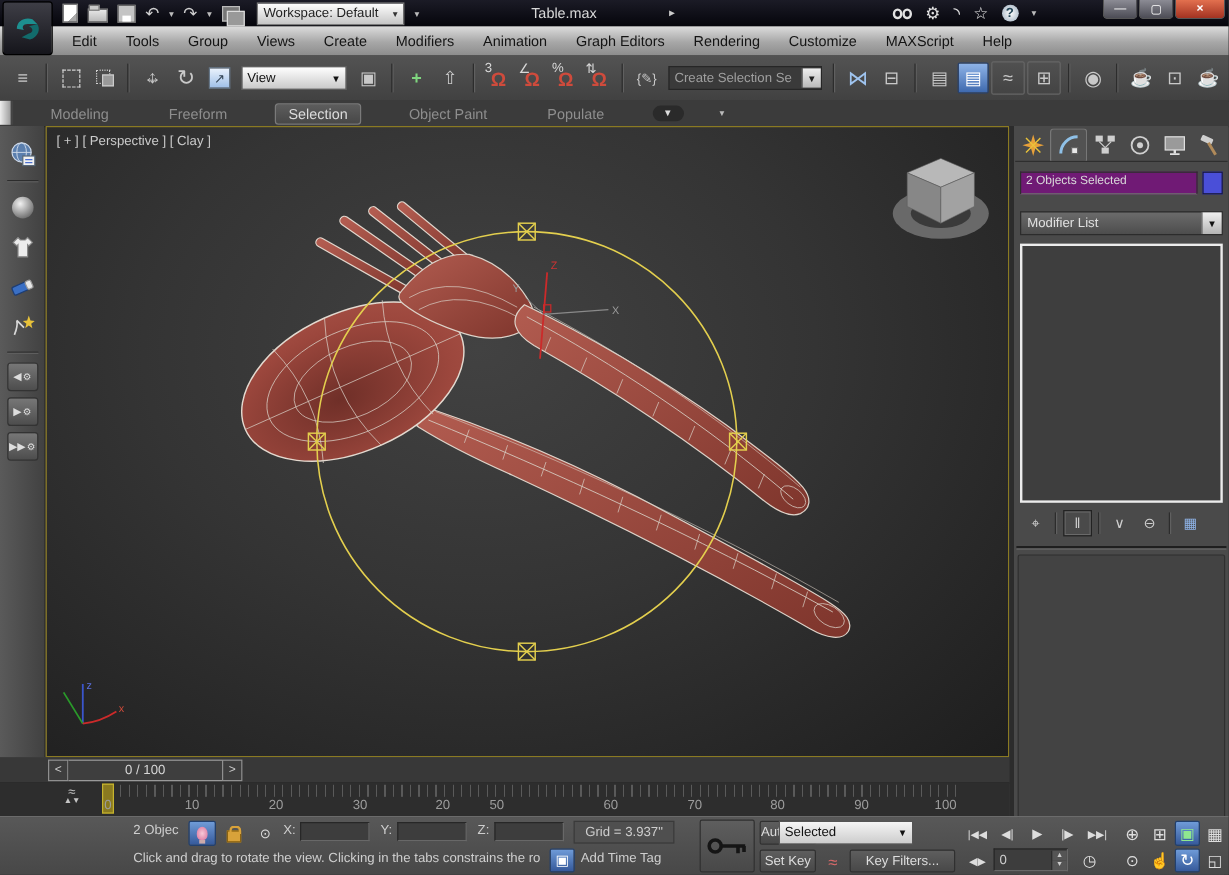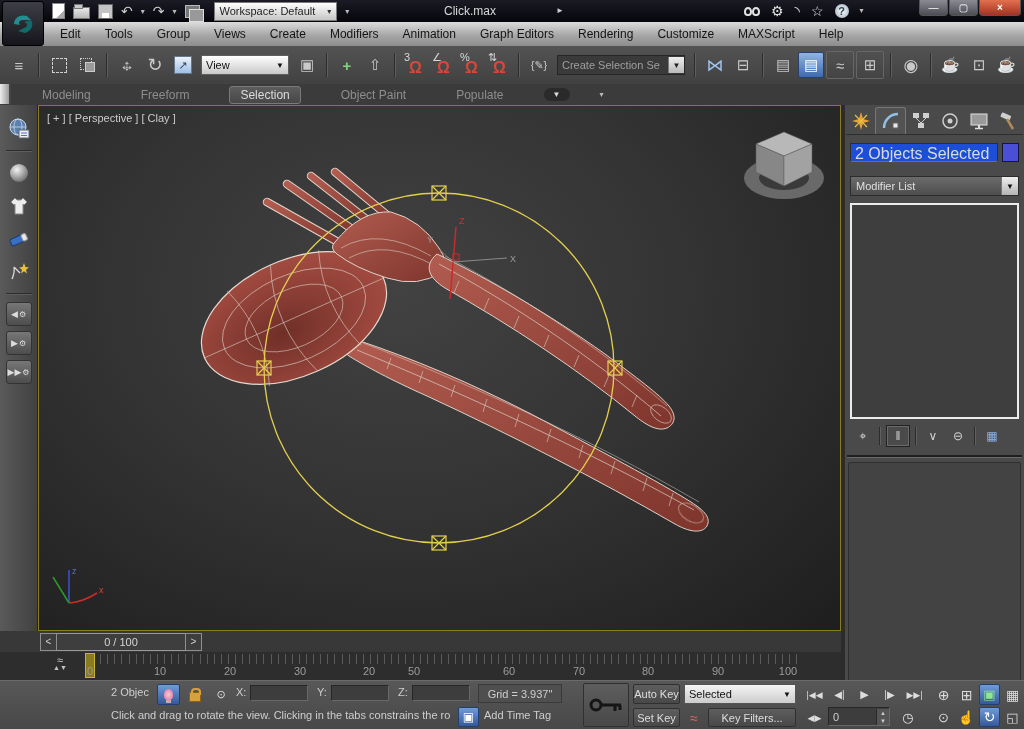--- a/index.html
+++ b/index.html
@@ -90,22 +90,22 @@
      background:radial-gradient(ellipse at 45% 35%,#424242 0%,#343434 45%,#1e1e1e 100%);
      border:1px solid #8a7a22;}
   .vp-label{position:absolute;left:8px;top:6px;color:#cbcbcb;font-size:11px;z-index:5;}
   .scene{position:absolute;left:0;top:0;}
   
   .cpanel{position:absolute;left:845px;top:105px;width:179px;height:575px;background:#4a4a4a;}
   .cp-tabs{display:flex;height:27px;margin:2px 1px 4px 1px;border-bottom:1px solid #2e2e2e;}
   .cp-tab{flex:1;display:flex;align-items:center;justify-content:center;}
   .cp-tab.active{background:#525252;border:1px solid #777;border-bottom:none;border-radius:3px 3px 0 0;}
   .cp-name{display:flex;gap:4px;margin:8px 5px 0 5px;align-items:center;}
-  .cp-field{flex:1;height:15px;background:#1d4ed8;border:1px solid #2e2e2e;border-bottom-color:#6e6e6e;
-     color:#dadada;font-size:16px;padding:1px 4px;}
+  .cp-field{flex:1;height:15px;background:#701a75;border:1px solid #2e2e2e;border-bottom-color:#6e6e6e;
+     color:#dadada;font-size:10px;padding:1px 4px;}
   .cp-swatch{width:15px;height:17px;background:#4a4fd8;border:1px solid #16163a;}
   .cp-modlist{display:flex;margin:14px 5px 0 5px;height:18px;background:linear-gradient(#6b6b6b,#4d4d4d);
      border:1px solid #2c2c2c;align-items:center;}
   .cp-modlist .lbl{flex:1;color:#e0e0e0;font-size:11px;padding-left:5px;}
   .cp-modlist .arr{width:16px;height:18px;background:linear-gradient(#efefef,#b5b5b5);border-left:1px solid #777;
      color:#111;font-size:8px;display:flex;align-items:center;justify-content:center;}
   .cp-stack{margin:7px 5px 0 5px;height:212px;background:#3e3e3e;border:2px solid #ececec;}
   .cp-stackbtns{display:flex;align-items:center;margin:5px 7px 0 7px;height:24px;gap:3px;}
   .sbtn{width:22px;height:20px;display:flex;align-items:center;justify-content:center;color:#cfcfcf;font-size:12px;}
   .sbtn.framed{border:1px solid #222;box-shadow:0 0 0 1px #6a6a6a inset;}
@@ -168,21 +168,21 @@
       <span class="tinyarr">▾</span>
       <span class="qi">↷</span>
       <span class="tinyarr">▾</span>
       <span class="dup"></span>
       <span class="ws">
         <span>Workspace: Default</span>
         <span class="tinyarr" style="color:#333">▾</span>
       </span>
       <span class="tinyarr">▾</span>
     </div>
-    <div class="wtitle">Click.max</div>
+    <div class="wtitle">Table.max</div>
     <span class="collapse">►</span>
     <div class="ticons">
       <span class="binoc">
           <i class="l"></i>
           <i class="r"></i>
         </span>
       <span class="tico">⚙</span>
       <span class="tico">◝</span>
       <span class="tico">☆</span>
       <span class="helpc">?</span>
@@ -619,21 +619,21 @@
     <span class="sb" style="left:478px;top:3px;width:84px;height:19px;border:1px solid #3a3a3a;background:#4f4f4f;">Grid = 3.937"</span>
     <span class="sb sb-btn" style="left:583px;top:2px;width:46px;height:44px;">
       <svg class="keysvg" width="34" height="18" viewBox="0 0 34 18">
           <circle cx="7" cy="9" r="5" fill="none" stroke="#151515" stroke-width="3"></circle>
           <line x1="12" y1="9" x2="32" y2="9" stroke="#151515" stroke-width="3"></line>
           <line x1="26" y1="9" x2="26" y2="15" stroke="#151515" stroke-width="3"></line>
           <line x1="31" y1="9" x2="31" y2="14" stroke="#151515" stroke-width="3"></line>
         </svg>
     </span>
     <span class="sb sb-btn" style="left:633px;top:3px;width:47px;height:20px;">Auto Key</span>
-    <span class="sb sb-dd" style="left:684px;top:3px;width:112px;height:20px;">
+    <span class="sb sb-dd" style="left:649px;top:3px;width:112px;height:20px;">
       <span>Selected</span>
       <span style="font-size:8px">▼</span>
     </span>
     <span class="sb" style="left:803px;top:3px;width:23px;height:21px;color:#ddd;font-size:9px;">|◀◀</span>
     <span class="sb" style="left:828px;top:3px;width:23px;height:21px;color:#ddd;font-size:10px;">◀|</span>
     <span class="sb" style="left:853px;top:3px;width:23px;height:21px;color:#ddd;font-size:11px;">▶</span>
     <span class="sb" style="left:878px;top:3px;width:23px;height:21px;color:#ddd;font-size:10px;">|▶</span>
     <span class="sb" style="left:903px;top:3px;width:23px;height:21px;color:#ddd;font-size:9px;">▶▶|</span>
     <span class="sb" style="left:933px;top:3px;width:21px;height:21px;color:#ddd;font-size:14px;">⊕</span>
     <span class="sb" style="left:956px;top:3px;width:21px;height:21px;color:#ddd;font-size:14px;">⊞</span>

